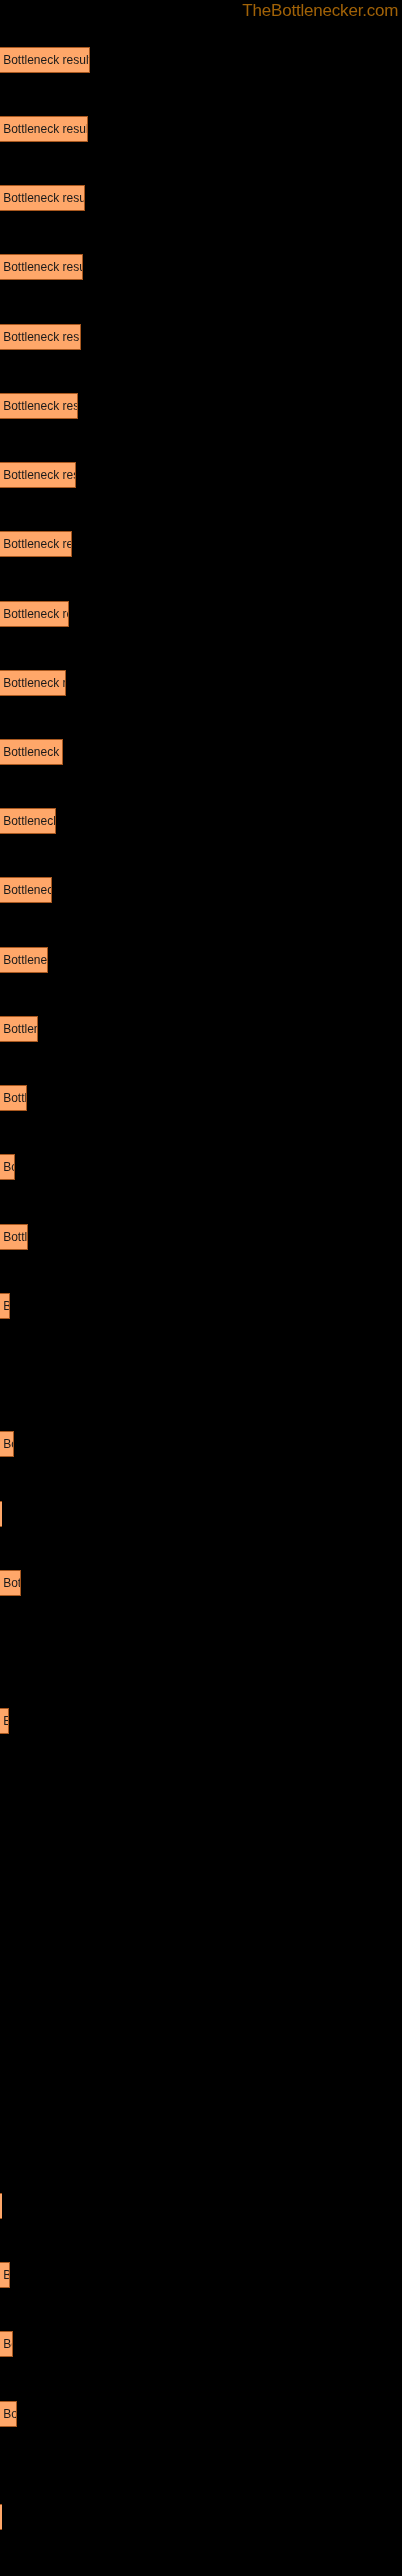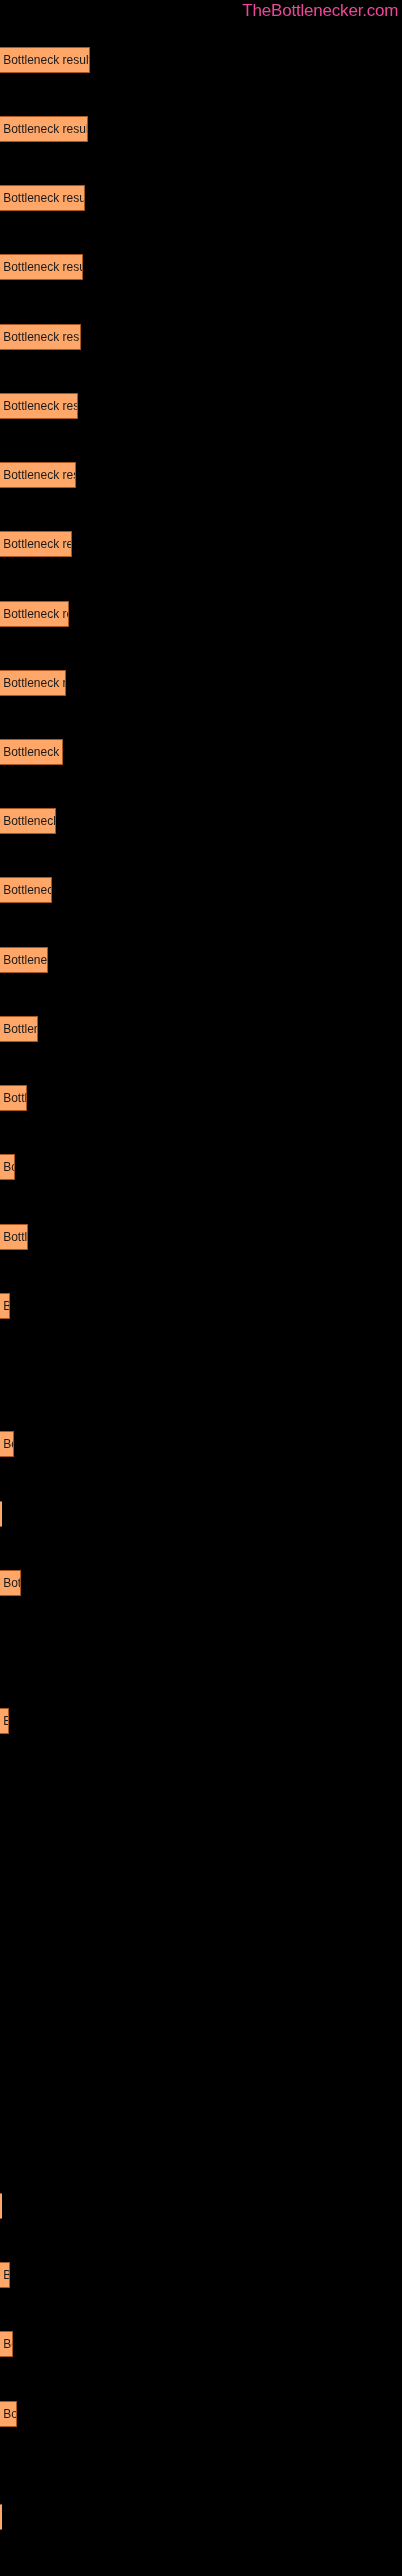--- a/index.html
+++ b/index.html
@@ -20,21 +20,21 @@
     top: 0;
     width: 403px;
     height: 2576px;
     background: #000000;
   }
   .watermark {
     position: absolute;
     right: 4.8px;
     top: 0px;
     font-size: 17px;
-    color: #ec4899;
+    color: #a16207;
     font-family: "Liberation Sans", sans-serif;
     letter-spacing: -0.2px;
     white-space: nowrap;
     line-height: 21px;
   }
   .bars-layer {
     position: absolute;
     left: 0;
     top: 0;
     width: 403px;

